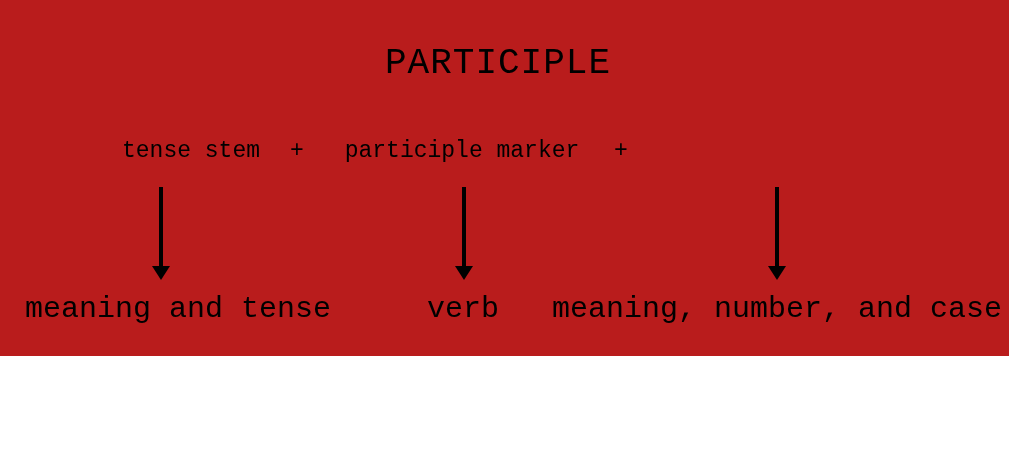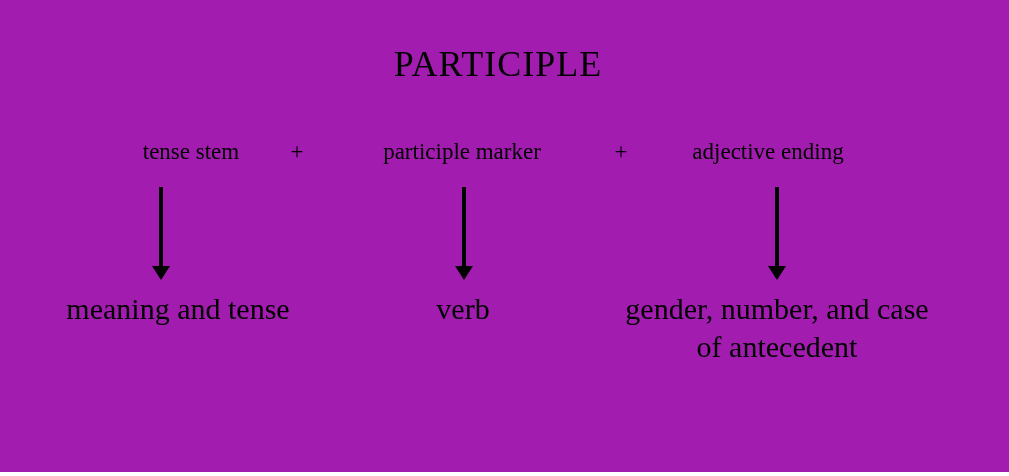--- a/index.html
+++ b/index.html
@@ -1,22 +1,22 @@
 <!DOCTYPE html>
 <html><head>
 <meta charset="utf-8">
 <style>
   html, body { margin: 0; padding: 0; background: #ffffff; }
   .canvas {
     position: relative;
     width: 1009px;
-    height: 472px;
-    background: #a21caf;
+    height: 356px;
+    background: #b91c1c;
     color: #000000;
-    font-family: Liberation Serif, serif;
+    font-family: Liberation Mono, monospace;
     overflow: hidden;
   }
   .title {
     position: absolute;
     top: 46px;
     left: 498px;
     transform: translateX(-50%);
     font-size: 36px;
     line-height: 1;
     font-weight: 400;
@@ -87,21 +87,20 @@
 <body>
 
 <div class="canvas">
 
   <h1 class="title">PARTICIPLE</h1>
 
   <span class="formula-part part-1">tense stem</span>
   <span class="formula-plus plus-1">+</span>
   <span class="formula-part part-2">participle marker</span>
   <span class="formula-plus plus-2">+</span>
-  <span class="formula-part part-3">adjective ending</span>
 
   <div class="arrow arrow-1">
     <div class="shaft"></div>
     <div class="head"></div>
   </div>
   <div class="arrow arrow-2">
     <div class="shaft"></div>
     <div class="head"></div>
   </div>
   <div class="arrow arrow-3">
@@ -111,17 +110,16 @@
 
   <div class="label label-1">
     <span class="line">meaning and tense</span>
   </div>
 
   <div class="label label-2">
     <span class="line">verb</span>
   </div>
 
   <div class="label label-3">
-    <span class="line">gender, number, and case</span>
-    <span class="line">of antecedent</span>
+    <span class="line">meaning, number, and case</span>
   </div>
 
 </div>
 
 </body></html>

